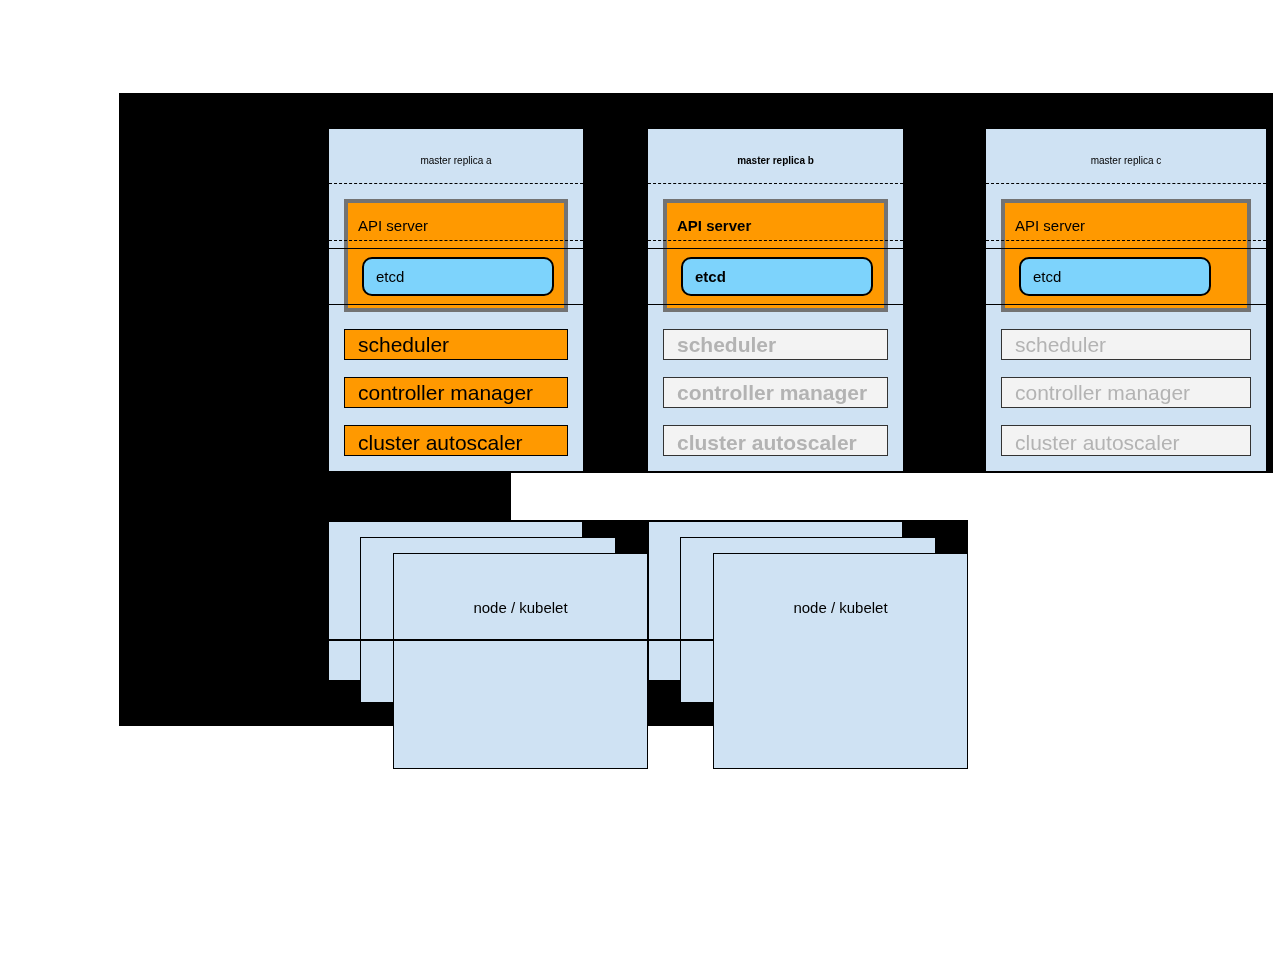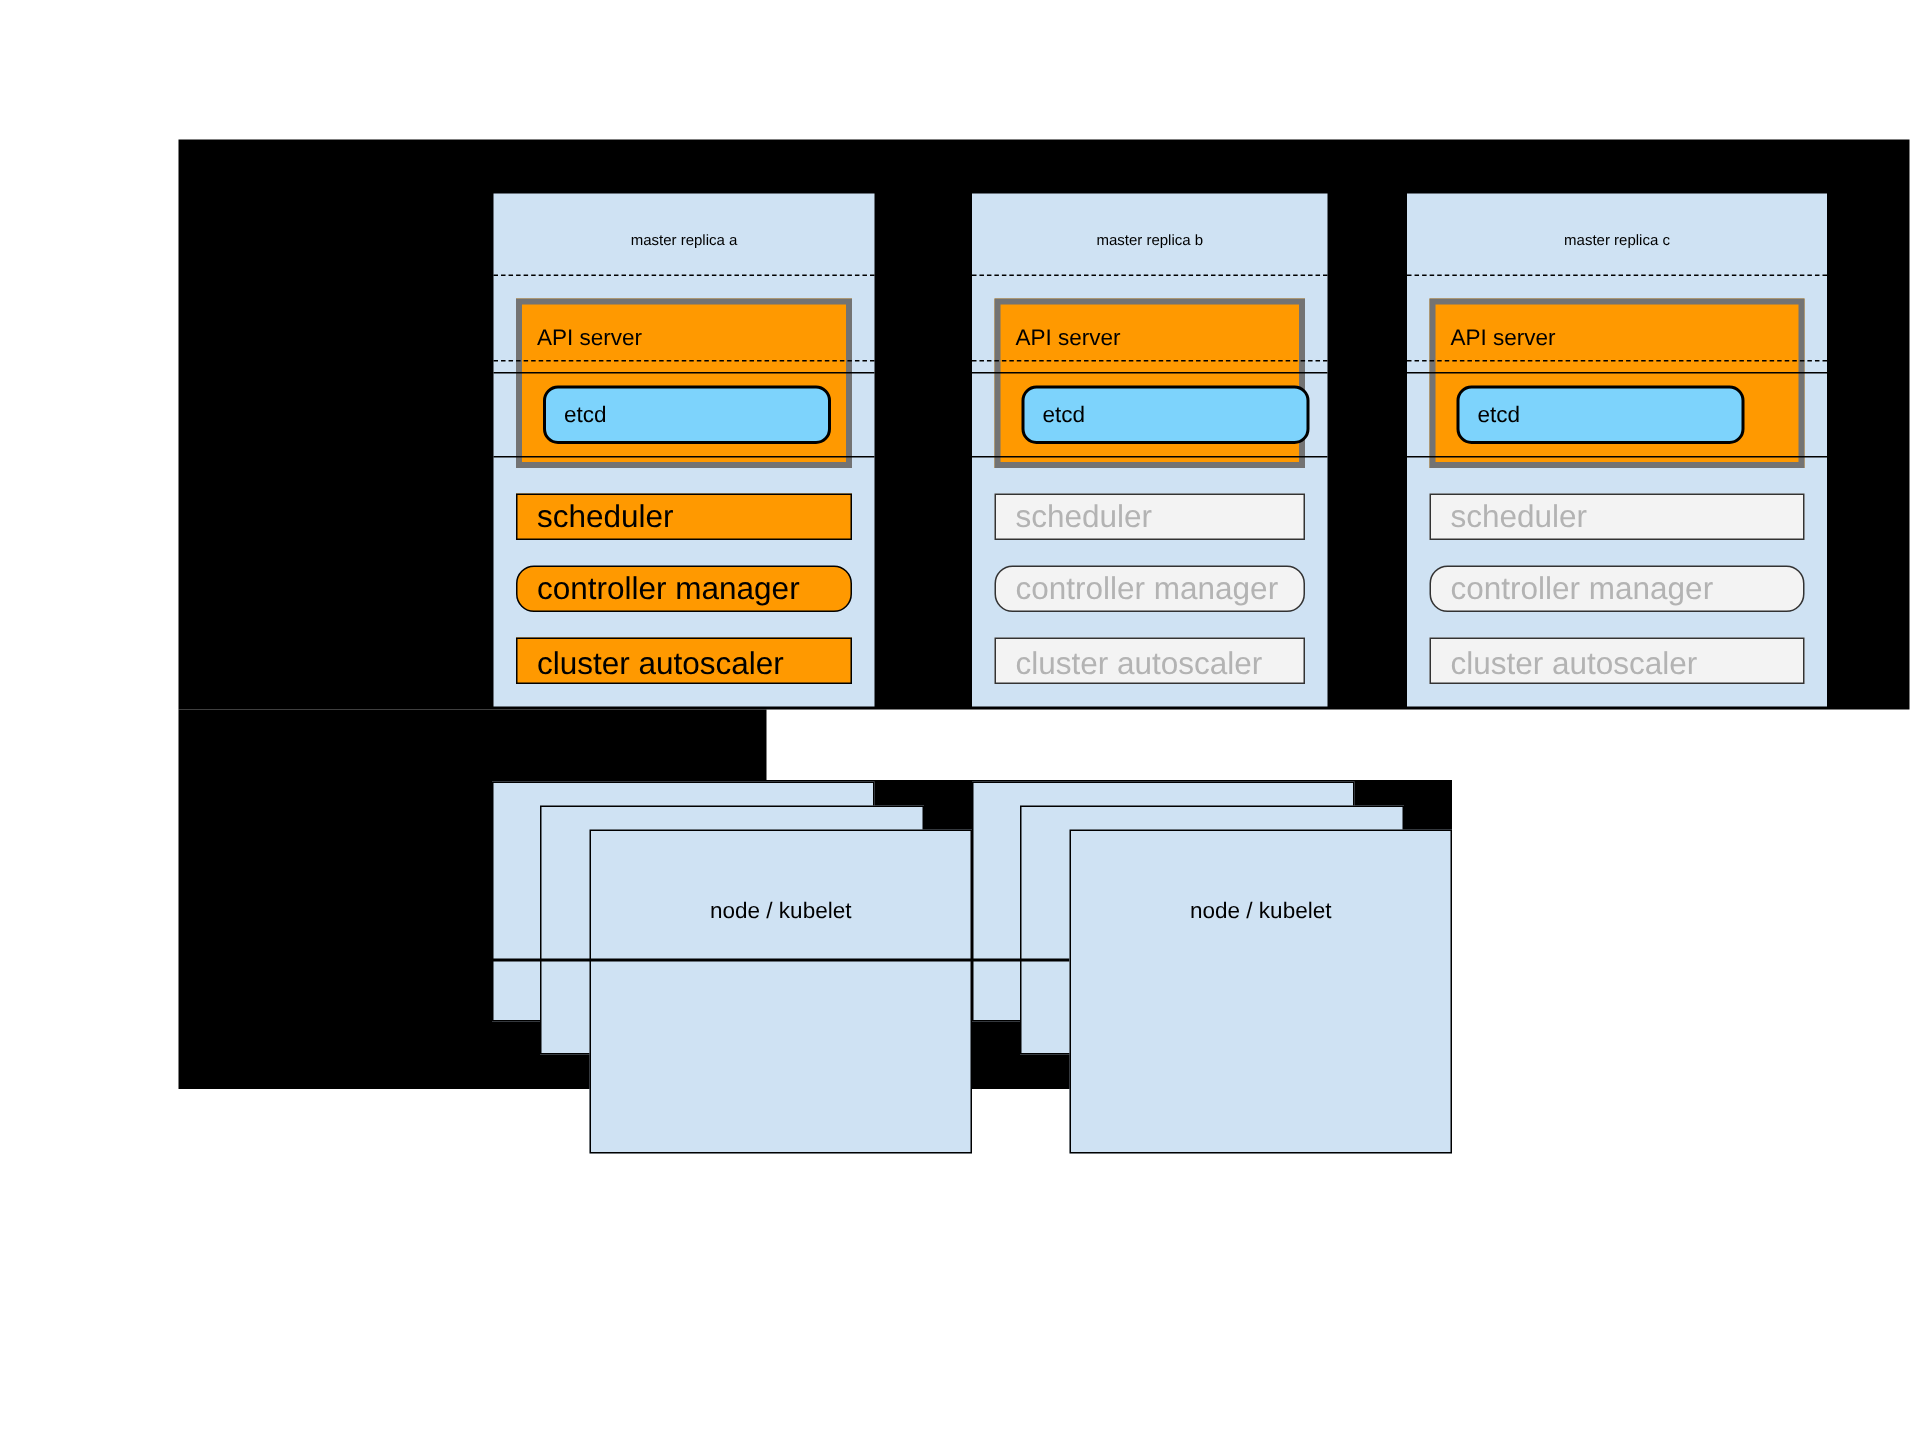--- a/index.html
+++ b/index.html
@@ -13,22 +13,22 @@
   .bg-black { position:absolute; background:#000000; z-index:0; }
   #bg-upper  { left:119px; top:93px;  width:1154px; height:380px; }
   #bg-mid    { left:119px; top:473px; width:392px;  height:47px;  }
   #bg-lower  { left:119px; top:520px; width:849px;  height:206px; }
 
   
   .master {
     position:absolute; top:129px; height:342px; background:#cfe2f3; z-index:2;
   }
   .m-a { left:329px; width:254px; }
-  .m-b { left:648px; width:237px; }
-  .m-c { left:938px; width:280px; }
+  .m-b { left:648px; width:255px;font-weight:bold; }
+  .m-c { left:986px; width:280px; }
   .master-title {
     position:absolute; top:22px; left:0; right:0; text-align:center;
     font-size:10px; color:#000; line-height:19px;
   }
   .zline { position:absolute; left:0; right:0; height:0; }
   .dash1  { top:54px;  border-top:1px dashed #000; z-index:6; }
   .dash2  { top:111px; border-top:1px dashed #000; z-index:6; }
   .solid1 { top:119px; border-top:1px solid #000;  z-index:6; }
   .solid2 { top:175px; border-top:1px solid #000;  z-index:6; }
   .api-box {
@@ -43,21 +43,21 @@
     position:absolute; top:128px; left:33px; width:192px; height:39px;
     background:#7dd3fc; border:2px solid #000; border-radius:10px;
     z-index:7; display:flex; align-items:center;
   }
   .etcd-label { padding-left:12px; font-size:15px; color:#000; }
   .comp {
     position:absolute; left:15px; right:15px; height:31px; z-index:4;
     display:flex; align-items:center;
   }
   .comp-label { padding-left:13px; font-size:21px; }
-  .comp-1 { top:200px; } .comp-2 { top:248px;border-radius:12px; } .comp-3 { top:296px;align-items:flex-end; }
+  .comp-1 { top:200px; } .comp-2 { top:248px; } .comp-3 { top:296px;align-items:flex-end; }
   .comp-active   { background:#ff9900; border:1px solid #000; }
   .comp-active   .comp-label { color:#000; }
   .comp-inactive { background:#f3f3f3; border:1px solid #333333; }
   .comp-inactive .comp-label { color:#b3b3b3; }
 
   
   .node-box { position:absolute; background:#cfe2f3; border:1px solid #000; }
   .nb1 { top:521px; width:255px; height:160px; z-index:2; }
   .nb2 { top:537px; width:256px; height:166px; z-index:3; }
   .nb3 { top:553px; width:255px; height:216px; }

